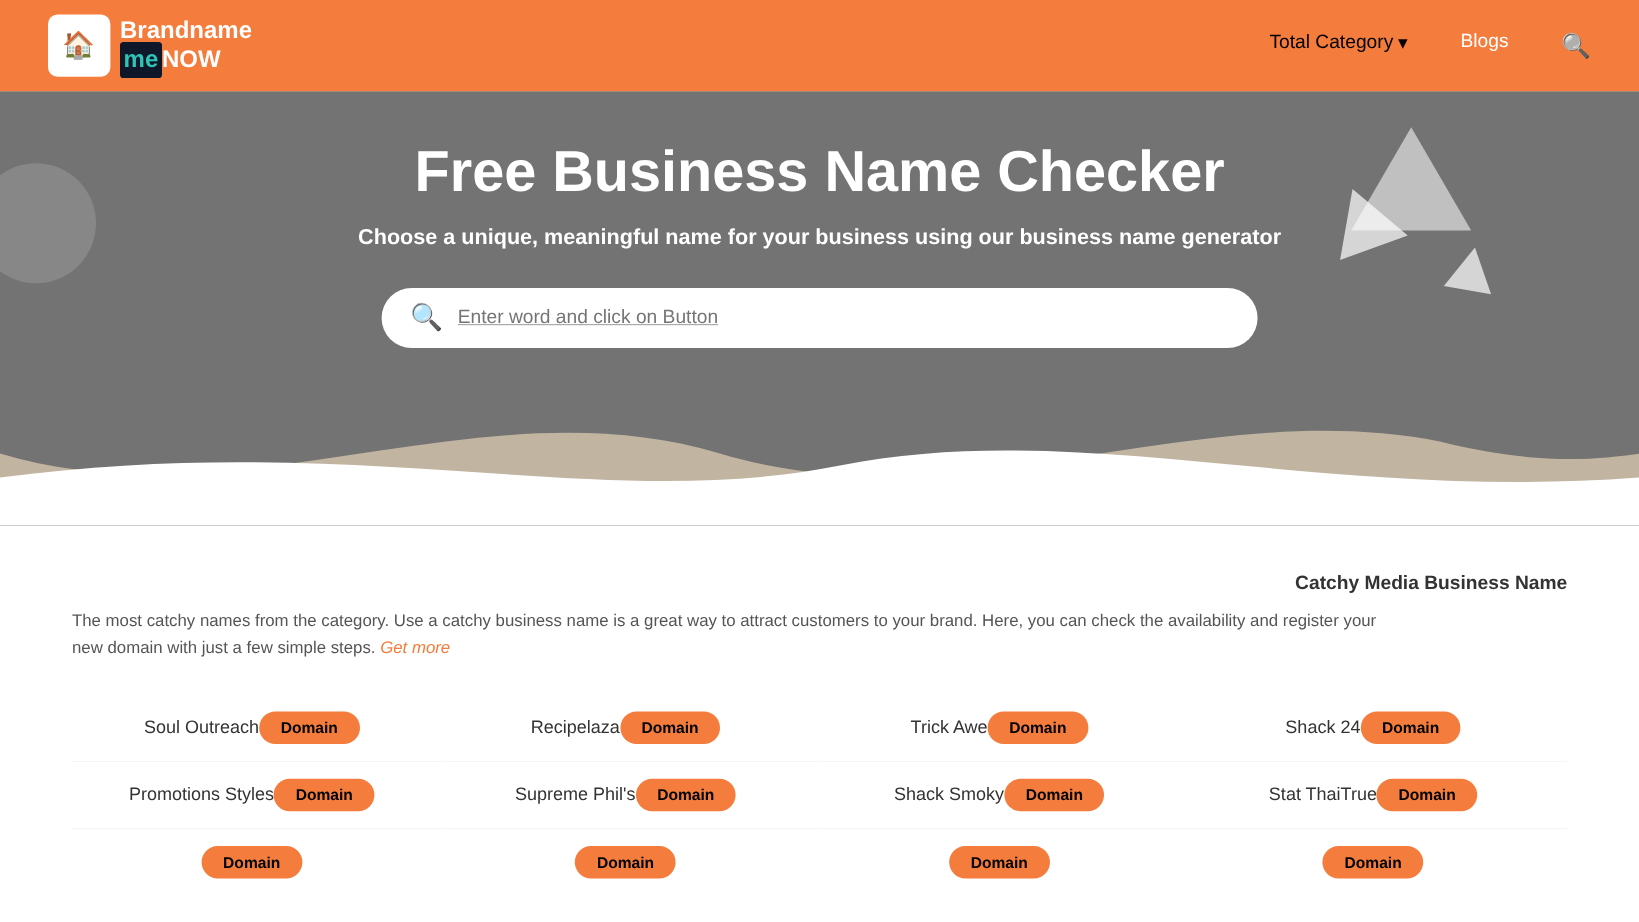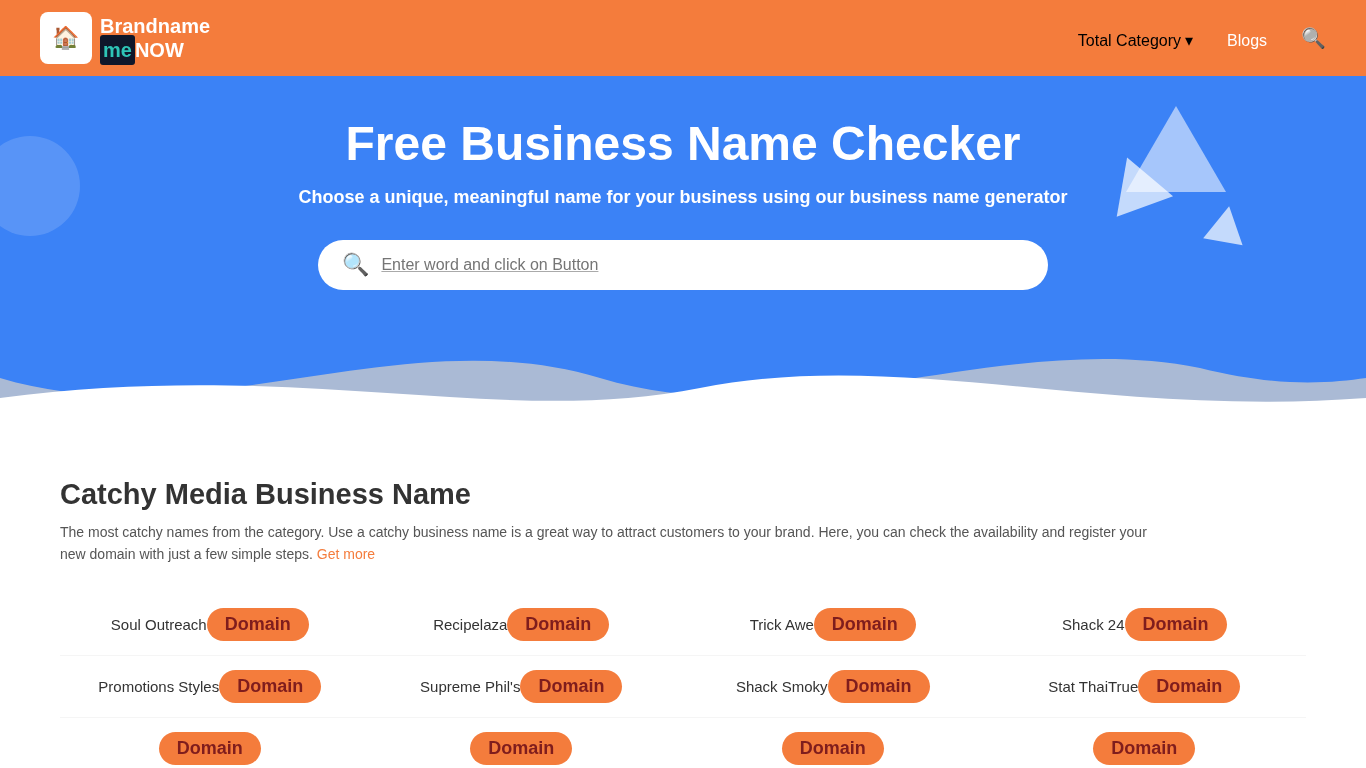--- a/index.html
+++ b/index.html
@@ -19,28 +19,28 @@
     .logo-box {
       background: white;
       border-radius: 8px;
       width: 52px; height: 52px;
       display: flex; align-items: center; justify-content: center;
       font-size: 22px;
     }
     .logo-text { color: white; font-size: 20px; font-weight: 700; line-height: 1.2; }
     .logo-text span { color: #fff; }
     .logo-text .me { color: #2ec4b6; background: #0f172a; border-radius: 3px; padding: 4px 3px; }
-    nav { display: flex; align-items: flex-end; gap: 34px; }
+    nav { display: flex; align-items: flex-start; gap: 44px; }
     nav a { color: white; text-decoration: none; font-size: 16px; font-weight: 400; }
     .nav-category { display: flex; align-items: center; gap: 4px; cursor: pointer; }
     .search-icon-nav { color: white; font-size: 20px; cursor: pointer; }
 
     
     .hero {
-      background: #3b82f6;
+      background: #737373;
       position: relative;
       text-align: center;
       padding: 40px 20px 120px;
       overflow: hidden;
     }
     .hero h1 { color: white; font-size: 48px; font-weight: 700; margin-bottom: 16px; }
     .hero p { color: white; font-size: 18px; margin-bottom: 32px; font-weight: bold; }
     .search-bar {
       background: white;
       border-radius: 50px;
@@ -110,47 +110,47 @@
       top: 60px; left: -20px;
     }
 
     
     .content-section {
       padding: 40px 60px 40px;
       background: #fff;
       position: relative;
       z-index: 5;
     }
-    .section-title { font-size: 29px; font-weight: 700; color: #333; margin-bottom: 10px; }
+    .section-title { font-size: 16px; font-weight: 700; color: #333; margin-bottom: 10px; text-align: right; }
     .section-desc { font-size: 14px; color: #555; margin-bottom: 28px; line-height: 1.6; max-width: 1100px; }
-    .section-desc a { color: #f47c3c; text-decoration: none; }
+    .section-desc a { color: #f47c3c; text-decoration: none; font-style: italic; }
 
     
     .names-grid {
       display: grid;
       grid-template-columns: repeat(4, 1fr);
       gap: 0;
     }
     .name-col { display: flex; flex-direction: column; gap: 0; }
     .name-row {
       display: flex;
       align-items: center;
       justify-content: center;
       padding: 14px 16px 14px 4px;
       border-bottom: 1px solid #f5f5f5;
     }
     .name-row:last-child { border-bottom: none; }
     .name-text { font-size: 15px; color: #333; }
     .domain-btn {
       background: #f47c3c;
-      color: #7f1d1d;
+      color: #000000;
       border: none;
       border-radius: 50px;
       padding: 6px 18px;
-      font-size: 18px;
+      font-size: 13px;
       font-weight: 600;
       cursor: pointer;
       white-space: nowrap;
     }
   </style>
 </head>
 <body>
 
 <header>
   <div class="logo-area">

